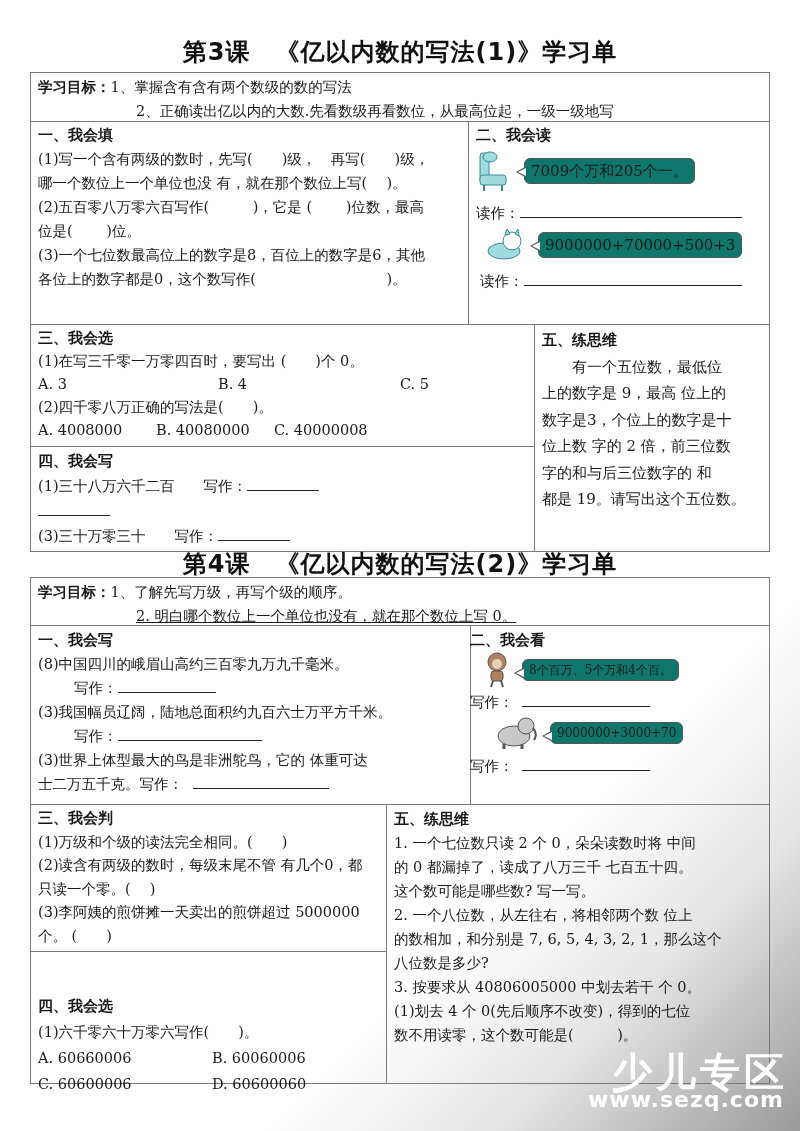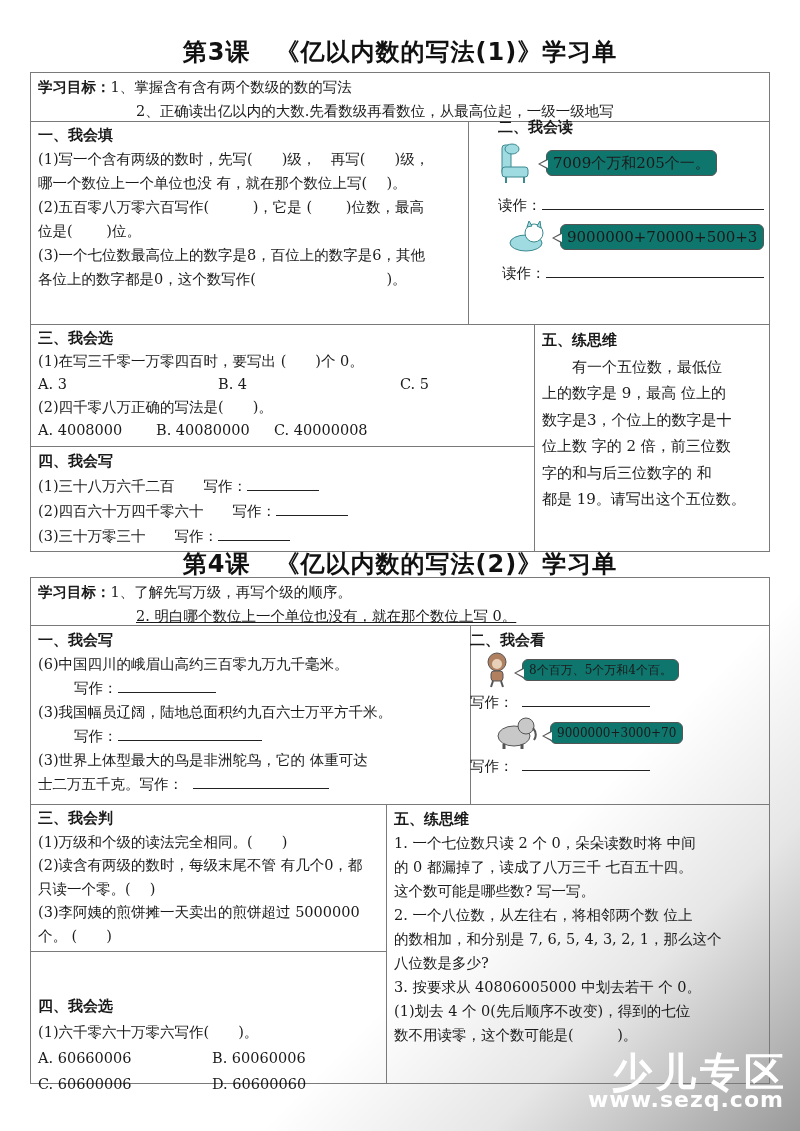--- a/index.html
+++ b/index.html
@@ -46,21 +46,21 @@
   <div class="hd">一、我会填</div>
   <div>(1)写一个含有两级的数时，先写(　　)级，　再写(　　)级，</div>
   <div>哪一个数位上一个单位也没 有，就在那个数位上写(　 )。</div>
   <div>(2)五百零八万零六百写作(　　　)，它是 (　　 )位数，最高</div>
   <div>位是(　　 )位。</div>
   <div>(3)一个七位数最高位上的数字是8，百位上的数字是6，其他</div>
   <div>各位上的数字都是0，这个数写作(　　　　　　　　　)。</div>
 </div>
 <div class="vline" style="left:468px; top:121px; height:203px;"></div>
 
-<div class="cell" style="left:470px; top:113px; width:284px; height:203px;margin-left:22px;">
+<div class="cell" style="left:470px; top:121px; width:284px; height:203px;">
   <div class="hd">二、我会读</div>
   <div style="display:flex; align-items:center; margin-top:2px;">
     <svg width="36" height="44" viewBox="0 0 36 44">
       <rect x="4" y="4" width="9" height="30" rx="3" fill="#9fdbe0" stroke="#3a8a90"></rect>
       <ellipse cx="14" cy="8" rx="7" ry="5" fill="#9fdbe0" stroke="#3a8a90"></ellipse>
       <rect x="4" y="26" width="26" height="10" rx="3" fill="#9fdbe0" stroke="#3a8a90"></rect>
       <line x1="8" y1="36" x2="8" y2="42" stroke="#3a8a90" stroke-width="2"></line>
       <line x1="26" y1="36" x2="26" y2="42" stroke="#3a8a90" stroke-width="2"></line>
     </svg>
     <span class="bubble" style="margin-left:12px;">7009个万和205个一。</span>
@@ -92,21 +92,21 @@
     <span style="width:118px;">A. 4008000</span>
     <span style="width:118px;">B. 40080000</span>
     <span>C. 40000008</span>
   </div>
 </div>
 <div class="hline" style="left:30px; top:446px; width:504px;"></div>
 
 <div class="cell" style="left:32px; top:447px; width:502px; height:104px; line-height:25px;">
   <div class="hd">四、我会写</div>
   <div><span>(1)三十八万六千二百　　写作：</span><span class="blank" style="width:72px;"></span></div>
-  <div><span>(2)四百六十万四千零六十　　写作：</span><span class="blank" style="width:72px;"></span></div>
+  <div><span class="blank" style="width:72px;"></span></div>
   <div><span>(3)三十万零三十　　写作：</span><span class="blank" style="width:72px;"></span></div>
 </div>
 <div class="vline" style="left:534px; top:324px; height:228px;"></div>
 
 <div class="cell" style="left:536px; top:325px; width:232px; height:226px; line-height:26.5px; font-size:15px;">
   <div class="hd">五、练思维</div>
   <div>　　有一个五位数，最低位</div>
   <div>上的数字是 9，最高 位上的</div>
   <div>数字是3，个位上的数字是十</div>
   <div>位上数 字的 2 倍，前三位数</div>
@@ -119,21 +119,21 @@
 <div class="box" style="left:30px; top:577px; width:740px; height:507px;"></div>
 
 <div class="cell goal" style="left:32px; top:578px; width:736px; height:46px;">
   <div><b>学习目标：</b><span>1、了解先写万级，再写个级的顺序。</span></div>
   <div style="padding-left:98px;text-decoration:underline;">2. 明白哪个数位上一个单位也没有，就在那个数位上写 0。</div>
 </div>
 <div class="hline" style="left:30px; top:625px; width:740px;"></div>
 
 <div class="cell" style="left:32px; top:626px; width:438px; height:178px; line-height:24px;">
   <div class="hd">一、我会写</div>
-  <div>(6)中国四川的峨眉山高约三百零九万九千毫米。</div>
+  <div>(8)中国四川的峨眉山高约三百零九万九千毫米。</div>
   <div style="padding-left:36px;"><span>写作：</span><span class="blank" style="width:98px;"></span></div>
   <div>(3)我国幅员辽阔，陆地总面积约九百六士万平方千米。</div>
   <div style="padding-left:36px;"><span>写作：</span><span class="blank" style="width:144px;"></span></div>
   <div>(3)世界上体型最大的鸟是非洲鸵鸟，它的 体重可达</div>
   <div><span>士二万五千克。写作：</span><span class="blank" style="width:136px; margin-left:10px;"></span></div>
 </div>
 <div class="vline" style="left:470px; top:625px; height:179px;"></div>
 
 <div class="cell" style="left:464px; top:626px; width:290px; height:178px; line-height:24px;">
   <div class="hd">二、我会看</div>

